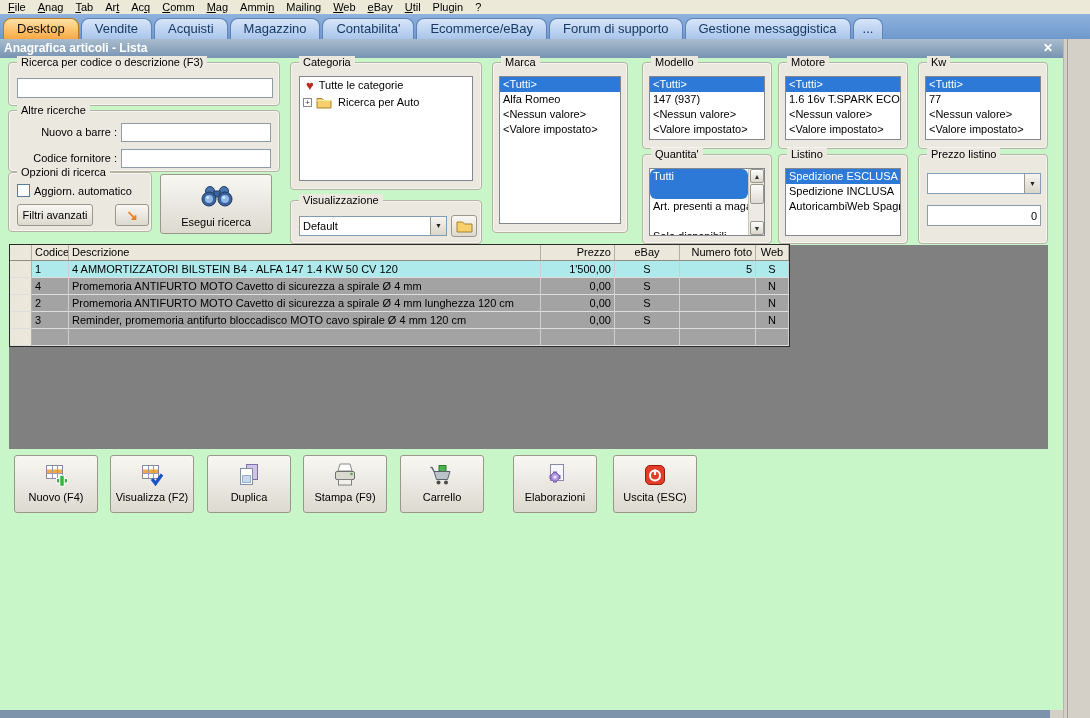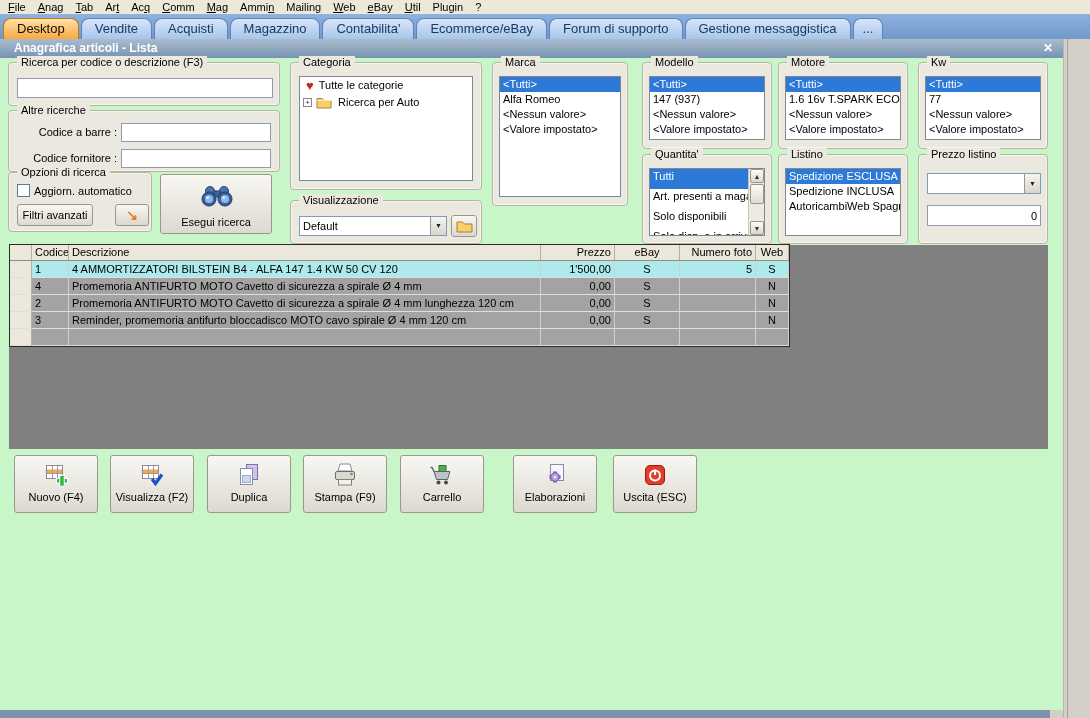--- a/index.html
+++ b/index.html
@@ -20,21 +20,21 @@
   .menu-item{padding:0 6px;line-height:13px;cursor:default;white-space:nowrap;}
 
   .tabstrip{position:absolute;left:0;top:14px;width:1090px;height:25px;background:linear-gradient(180deg,#8fb2de,#6f99cc);display:flex;align-items:flex-end;padding-left:3px;}
   .tab{height:21px;line-height:20px;padding:0 13px;margin-right:2px;font-size:13px;color:#173a64;
        background:linear-gradient(180deg,#d7e5f9,#a9c5ea);border:1px solid #5f83b8;border-bottom:none;
        border-radius:8px 8px 0 0;white-space:nowrap;cursor:default;}
   .tab.active{background:linear-gradient(180deg,#ffe2a8,var(--tab-active-orange));border-color:#c07820;color:#111;}
   .tab.more{padding:0 9px;}
 
   .titlebar{position:absolute;left:0;top:39px;width:1063px;height:19px;
-    background:linear-gradient(180deg,#a9bccd,#7793b3);color:#fff;font-weight:bold;font-size:12px;line-height:19px;padding-left:14px;}
+    background:linear-gradient(180deg,#a9bccd,#7793b3);color:#fff;font-weight:bold;font-size:12px;line-height:19px;padding-left:4px;}
   .close-btn{position:absolute;right:7px;top:1px;width:16px;height:16px;line-height:16px;text-align:center;color:#fff;font-weight:bold;font-size:12px;cursor:default;}
 
   .right-gutter{position:absolute;left:1063px;top:39px;width:27px;height:679px;background:#d4d0c8;border-left:1px solid #b9b5aa;}
   .right-gutter:before{content:"";position:absolute;left:3px;top:0;bottom:0;width:1px;background:#a39f93;}
   .bottombar{position:absolute;left:0;top:710px;width:1050px;height:8px;background:#7c93ab;}
 
   
   .main{position:absolute;left:0;top:58px;width:1063px;height:652px;background:var(--desktop-green);}
 
   
@@ -73,27 +73,27 @@
   #gb-visual{left:290px;top:142px;width:192px;height:44px;}
   .combo{position:absolute;background:#fff;border:1px solid #7f9db9;line-height:18px;padding-left:3px;}
   .combo .arrow{position:absolute;right:0;top:0;bottom:0;width:16px;background:linear-gradient(180deg,#f6f5f1,#d8d5ca);border-left:1px solid #9b988b;font-size:7px;text-align:center;color:#222;display:flex;align-items:center;justify-content:center;}
   #visual-combo{left:8px;top:15px;width:148px;height:20px;}
   #visual-folder-btn{position:absolute;left:160px;top:14px;width:26px;height:22px;display:flex;align-items:center;justify-content:center;}
 
   
   .listbox{position:absolute;background:#fff;border:1px solid #828790;overflow:hidden;}
   .li{height:15px;line-height:15px;padding-left:3px;white-space:nowrap;overflow:hidden;cursor:default;}
   .li.sel{background:var(--selection-blue);color:#fff;}
-  #gb-marca{left:492px;top:4px;width:136px;height:144px;}
+  #gb-marca{left:492px;top:4px;width:136px;height:171px;}
   #gb-marca .listbox{left:6px;top:13px;right:6px;bottom:8px;}
   #gb-modello{left:642px;top:4px;width:130px;height:87px;}
   #gb-modello .listbox{left:6px;top:13px;right:6px;bottom:8px;}
   #gb-quantita{left:642px;top:96px;width:130px;height:90px;}
   #gb-quantita .listbox{left:6px;top:13px;right:6px;bottom:7px;}
-  #gb-quantita .li{height:20px;line-height:14px;}
+  #gb-quantita .li{height:30px;line-height:14px;border-radius:6px;}
   #gb-motore{left:778px;top:4px;width:130px;height:87px;}
   #gb-motore .listbox{left:6px;top:13px;right:6px;bottom:8px;}
   #gb-listino{left:778px;top:96px;width:130px;height:90px;}
   #gb-listino .listbox{left:6px;top:13px;right:6px;bottom:7px;}
   #gb-kw{left:918px;top:4px;width:130px;height:87px;}
   #gb-kw .listbox{left:6px;top:13px;right:6px;bottom:8px;}
   #gb-prezzo{left:918px;top:96px;width:130px;height:90px;}
   #prezzo-combo{left:8px;top:18px;width:114px;height:21px;}
   #gb-prezzo input{left:8px;top:50px;width:114px;height:21px;}
 
@@ -169,21 +169,21 @@
 <div class="main">
 
   <div class="gb" id="gb-code-search">
     <span class="legend">Ricerca per codice o descrizione (F3)</span>
     <input class="txt" value="" style="">
   </div>
 
   <div class="gb" id="gb-other">
     <span class="legend">Altre ricerche</span>
     <div class="frow" style="top:12px;">
-      <span class="flabel">Codice a barre :</span>
+      <span class="flabel">Nuovo a barre :</span>
       <input class="txt" value="" style="">
     </div>
     <div class="frow" style="top:38px;padding-left:36px;">
       <span class="flabel">Codice fornitore :</span>
       <input class="txt" value="" style="">
     </div>
   </div>
 
   <div class="gb" id="gb-options">
     <span class="legend">Opzioni di ricerca</span>

